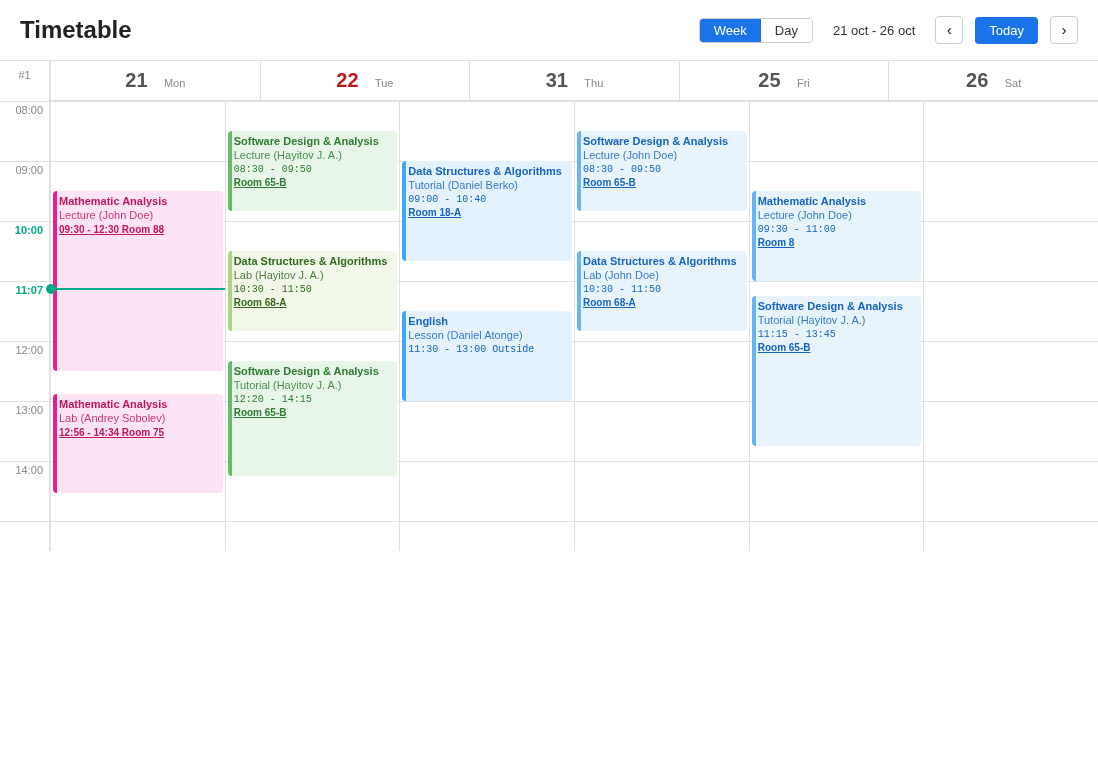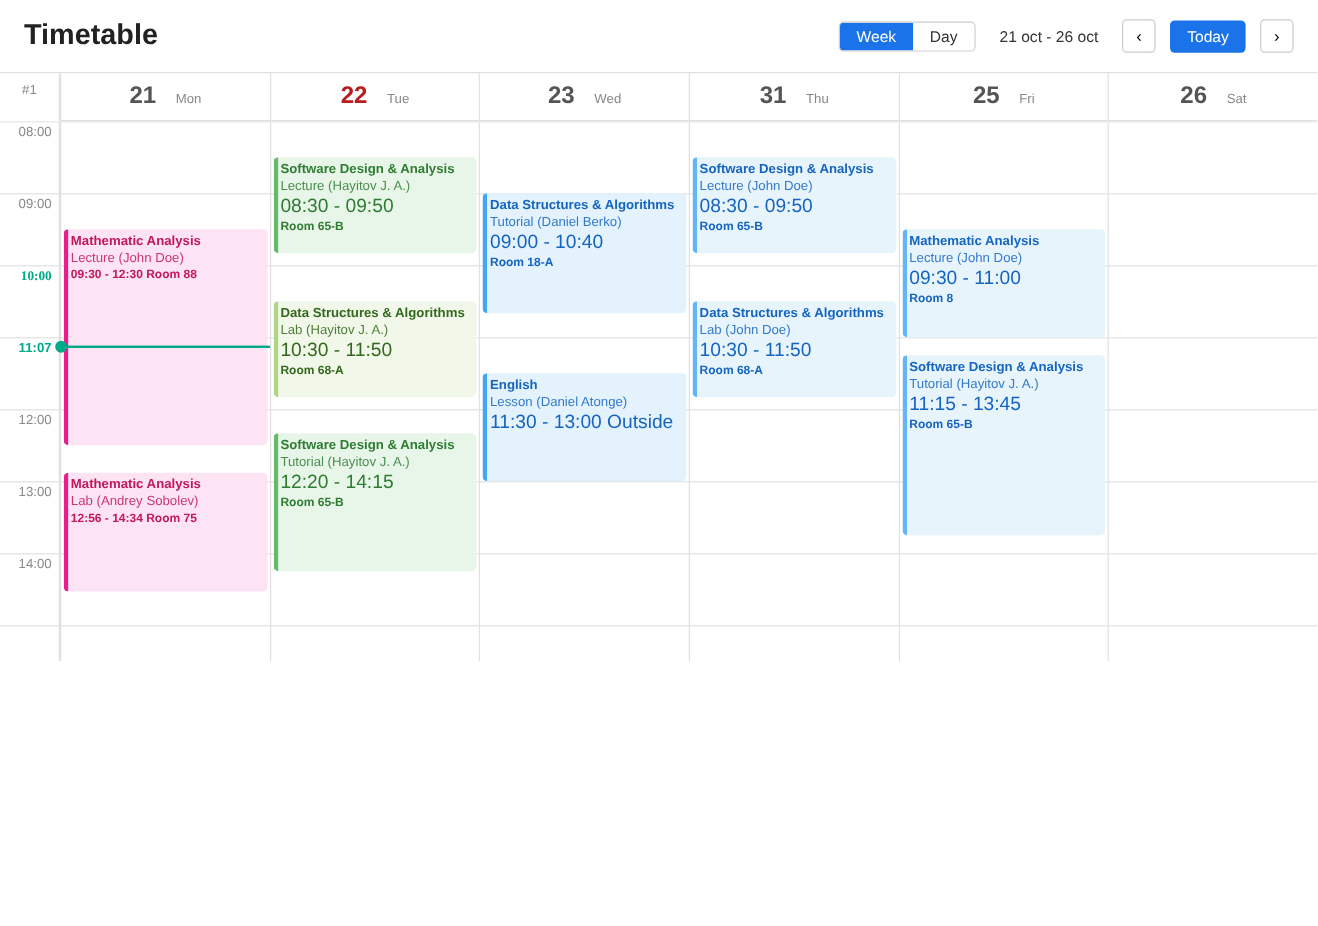--- a/index.html
+++ b/index.html
@@ -9,36 +9,36 @@
     .header-title { font-size: 24px; font-weight: bold; color: #222; flex: 1; }
     .view-toggle { display: flex; border: 1px solid #ccc; border-radius: 4px; overflow: hidden; }
     .view-btn { padding: 4px 14px; background: #fff; border: none; cursor: pointer; font-size: 13px; color: #333; }
     .view-btn.active { background: #1a73e8; color: #fff; }
     .date-range { font-size: 13px; color: #333; padding: 0 8px; }
     .nav-btn { background: #fff; border: 1px solid #ccc; border-radius: 4px; width: 28px; height: 28px; cursor: pointer; font-size: 14px; display: flex; align-items: center; justify-content: center; }
     .today-btn { background: #1a73e8; color: #fff; border: none; border-radius: 4px; padding: 6px 14px; cursor: pointer; font-size: 13px; }
 
     .time-col { width: 50px; flex-shrink: 0; text-align: center; }
     .time-slot { height: 60px; display: flex; align-items: flex-start; justify-content: flex-end; padding-right: 6px; padding-top: 2px; color: #888; font-size: 11px; border-top: 1px solid #e0e0e0; position: relative; }
-    .time-now { color: #0a8; font-size: 11px; font-weight: bold; font-family: Liberation Serif, serif; }
+    .time-now { color: #0a8; font-size: 11px; font-weight: bold; }
 
     .day-col { flex: 1; min-width: 140px; border-left: 1px solid #e0e0e0; position: relative; }
     .day-header { text-align: center; padding: 8px 4px; border-bottom: 1px solid #e0e0e0; }
     .day-num { font-size: 20px; font-weight: bold; color: #555; }
     .day-num.today { color: #b91c1c; }
     .day-name { font-size: 11px; color: #888; margin-left: 13px; }
 
     .day-body { position: relative; }
     .hour-row { height: 60px; border-top: 1px solid #e0e0e0; }
 
     .event { position: absolute; left: 2px; right: 2px; border-radius: 4px; padding: 3px 2px; overflow: hidden; font-size: 11px; line-height: 1.3; }
     .event-title { font-weight: bold; }
     .event-sub { color: inherit; opacity: 0.85; }
-    .event-time { font-size: 16px; }
-    .event-room { font-weight: bold; font-size: 10px; }
+    .event-time { font-size: 10px; font-family: Liberation Mono, monospace; }
+    .event-room { font-weight: bold; font-size: 10px; text-decoration: underline; }
 
     .pink-border { border-left: 4px solid #e91e8c; background: #fce4f4; color: #c2185b; }
     .green-bg { background: #e8f5e9; border-left: 4px solid #66bb6a; color: #2e7d32; }
     .blue-bg { background: #e3f2fd; border-left: 4px solid #42a5f5; color: #1565c0; }
     .light-blue-bg { background: #e8f4fb; border-left: 4px solid #64b5f6; color: #1565c0; }
     .green-event { background: #f1f8e9; border-left: 4px solid #aed581; color: #33691e; }
     .header-time-cell { width: 50px; flex-shrink: 0; border-right: 1px solid #e0e0e0; background: #fff; }
   </style>
 </head>
 <body>
@@ -70,26 +70,20 @@
         </div>
       </div>
 
       <div class="day-col">
         <div class="day-header">
           <span class="day-num today">22</span>
           <span class="day-name"> Tue</span>
         </div>
       </div>
 
-      <div class="day-col">
-        <div class="day-header">
-          <span class="day-num">23</span>
-          <span class="day-name"> Wed</span>
-        </div>
-      </div>
 
       <div class="day-col">
         <div class="day-header">
           <span class="day-num">31</span>
           <span class="day-name"> Thu</span>
         </div>
       </div>
 
       <div class="day-col">
         <div class="day-header">

